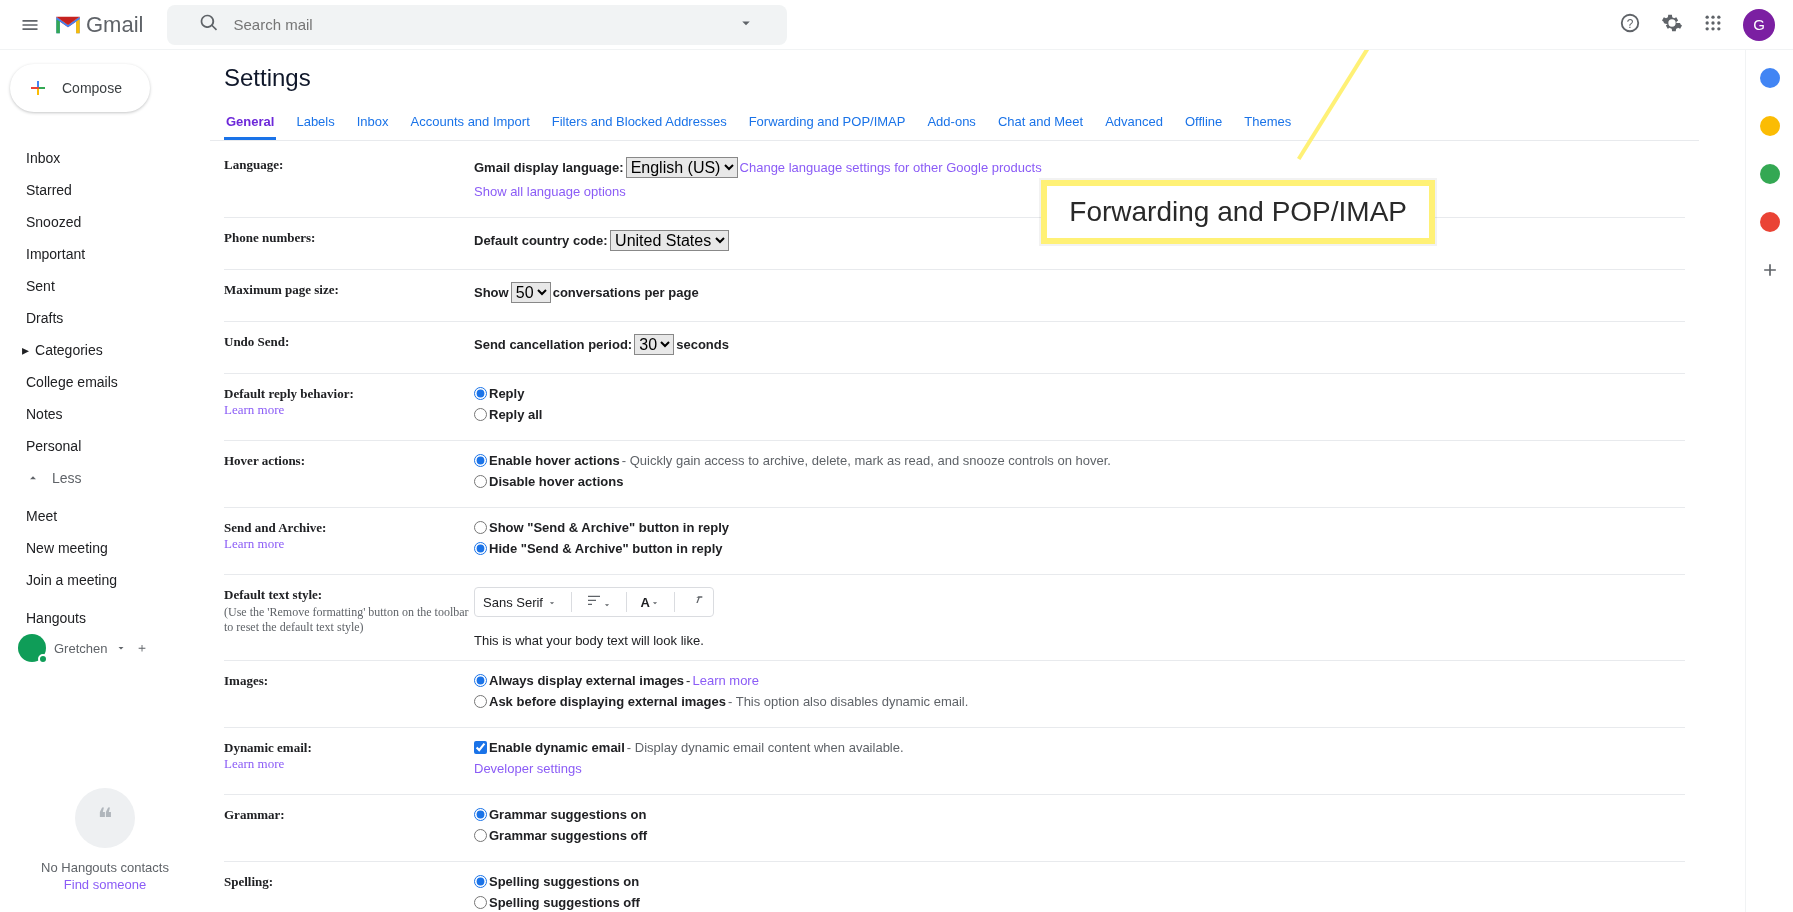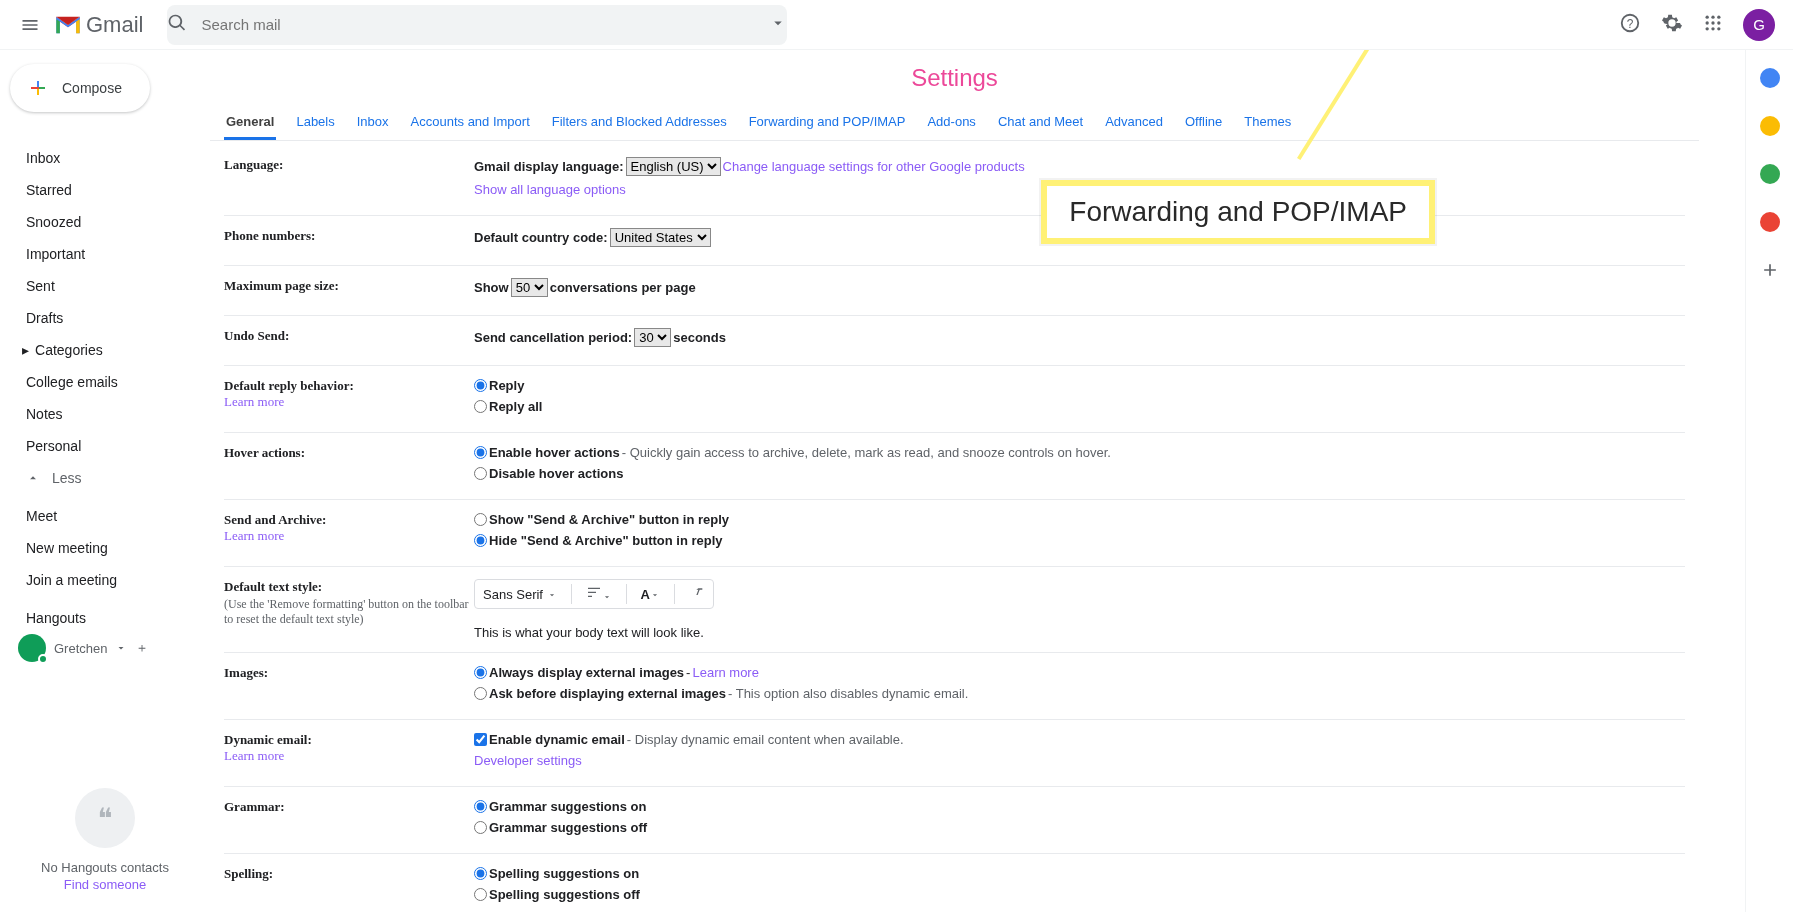--- a/index.html
+++ b/index.html
@@ -37,21 +37,21 @@
     color: #5f6368;
   }
   .searchbar {
     margin-left: 24px;
     width: 620px;
     height: 40px;
     background: #f1f3f4;
     border-radius: 8px;
     display: flex;
     align-items: center;
-    padding: 0 0;
+    padding: 0 32px;
     gap: 14px;
   }
   .searchbar input {
     background: transparent;
     border: none;
     outline: none;
     font-size: 15px;
     flex: 1;
     color: #5f6368;
   }
@@ -168,40 +168,39 @@
 
   
   .content {
     flex: 1;
     position: relative;
     overflow: auto;
     padding-right: 46px;
   }
   .page-title {
     font-size: 24px;
-    color: #ec4899;
+    color: #0f172a;
     padding: 14px 14px 14px 14px;
-    text-align: center;
   }
   .tabs {
     display: flex;
     gap: 18px;
     padding-left: 14px;
     border-bottom: 1px solid #e8eaed;
     font-size: 13px;
   }
   .tab {
     padding: 8px 2px;
     color: #1a73e8;
     cursor: pointer;
     border-bottom: 3px solid transparent;
     white-space: nowrap;
   }
   .tab.active {
-    color: #404040;
+    color: #6d28d9;
     font-weight: bold;
     border-bottom-color: #1a73e8;
   }
 
   .settings-body {
     padding: 4px 14px 120px 14px;
   }
   .row {
     display: flex;
     padding: 12px 0;
@@ -228,23 +227,24 @@
   }
   .row-right label, .row-right .line {
     display: flex;
     align-items: center;
     gap: 2px;
     margin-bottom: 6px;
   }
   .row-right .muted { color: #5f6368; }
   .lm { color: #8b5cf6; cursor: pointer; font-weight: normal; }
   select {
-    font-size: 13px;
+    font-size: 16px;
     border: 1px solid #888;
     background: #e8e8e8;
+    text-align: center;
   }
   input[type=radio], input[type=checkbox] {
     accent-color: #1a73e8;
   }
   .style-toolbar {
     display: inline-flex;
     align-items: center;
     border: 1px solid #dadce0;
     border-radius: 4px;
     padding: 4px 8px;

